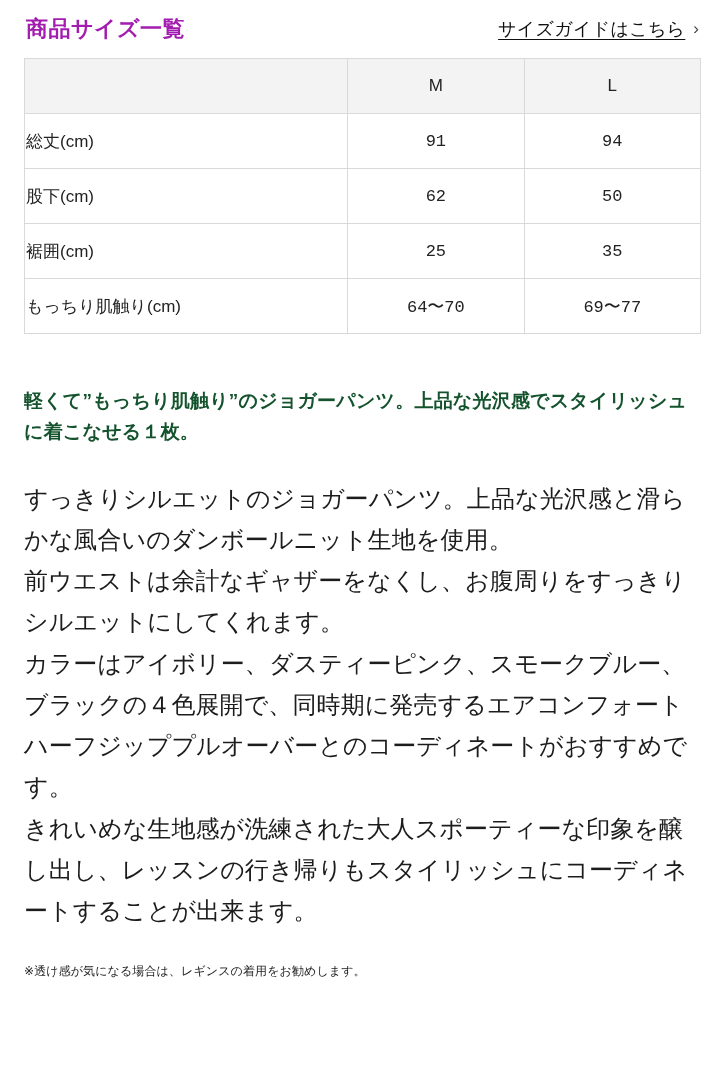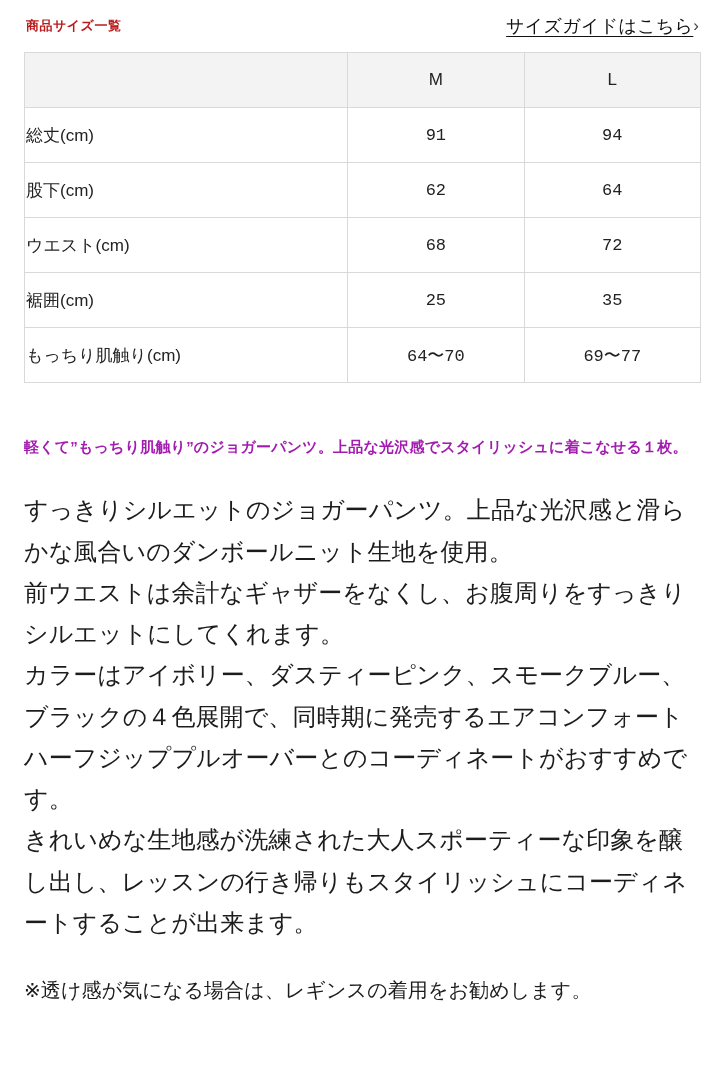--- a/index.html
+++ b/index.html
@@ -21,28 +21,29 @@
   }
 
   
   .section-header {
     display: flex;
     align-items: center;
     justify-content: space-between;
     padding: 4px 2px 14px 2px;
   }
   .section-title {
-    font-size: 13px;
+    font-size: 22px;
     font-weight: bold;
     letter-spacing: 0.5px;
-    color: #b91c1c;
+    color: #a21caf;
   }
   .size-guide-link {
     display: flex;
     align-items: center;
+    gap: 8px;
     text-decoration: none;
     color: #111111;
     cursor: pointer;
   }
   .size-guide-label {
     font-size: 18px;
     text-decoration: underline;
     text-underline-offset: 4px;
     letter-spacing: 0.3px;
   }
@@ -83,37 +84,37 @@
   .size-table tbody td {
     text-align: center;
     font-family: Liberation Mono, monospace;
   }
   .col-label { width: 48%; }
   .col-size  { width: 26%; }
 
   
   .lead {
     margin: 52px 0 0 0;
-    font-size: 15px;
+    font-size: 19px;
     font-weight: bold;
     line-height: 1.62;
     letter-spacing: 0.2px;
-    color: #a21caf;
+    color: #14532d;
   }
   .body-copy {
     margin: 30px 0 0 0;
     font-size: 24px;
     line-height: 1.72;
     letter-spacing: 0.1px;
     color: #1c1c1c;
     white-space: pre-wrap;
   }
   .note-copy {
     margin: 30px 0 0 0;
-    font-size: 20px;
+    font-size: 12px;
     line-height: 1.72;
     letter-spacing: 0.1px;
     color: #1c1c1c;
     white-space: pre-wrap;
   }
 </style>
 </head>
 <body>
 
 <div class="page">
@@ -136,26 +137,21 @@
     </thead>
     <tbody>
       <tr>
         <th>総丈(cm)</th>
         <td>91</td>
         <td>94</td>
       </tr>
       <tr>
         <th>股下(cm)</th>
         <td>62</td>
-        <td>64</td>
-      </tr>
-      <tr>
-        <th>ウエスト(cm)</th>
-        <td>68</td>
-        <td>72</td>
+        <td>50</td>
       </tr>
       <tr>
         <th>裾囲(cm)</th>
         <td>25</td>
         <td>35</td>
       </tr>
       <tr>
         <th>もっちり肌触り(cm)</th>
         <td>64〜70</td>
         <td>69〜77</td>

